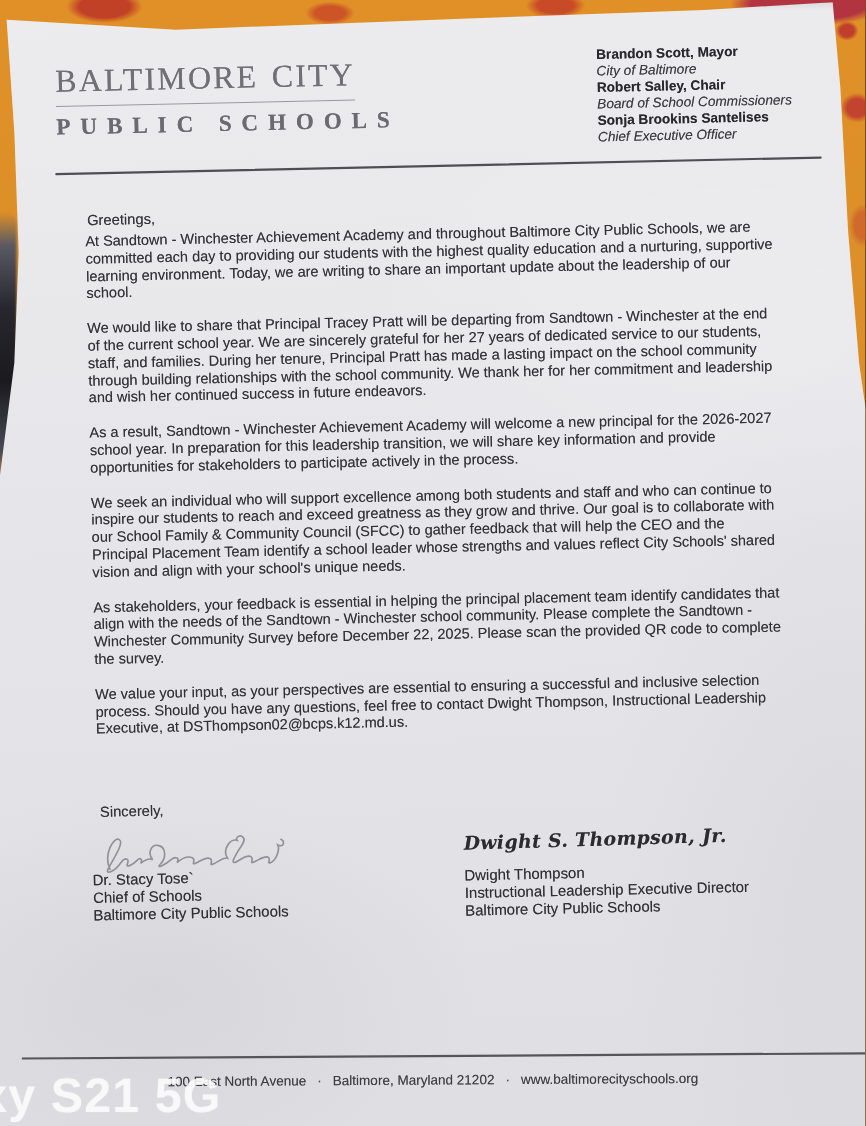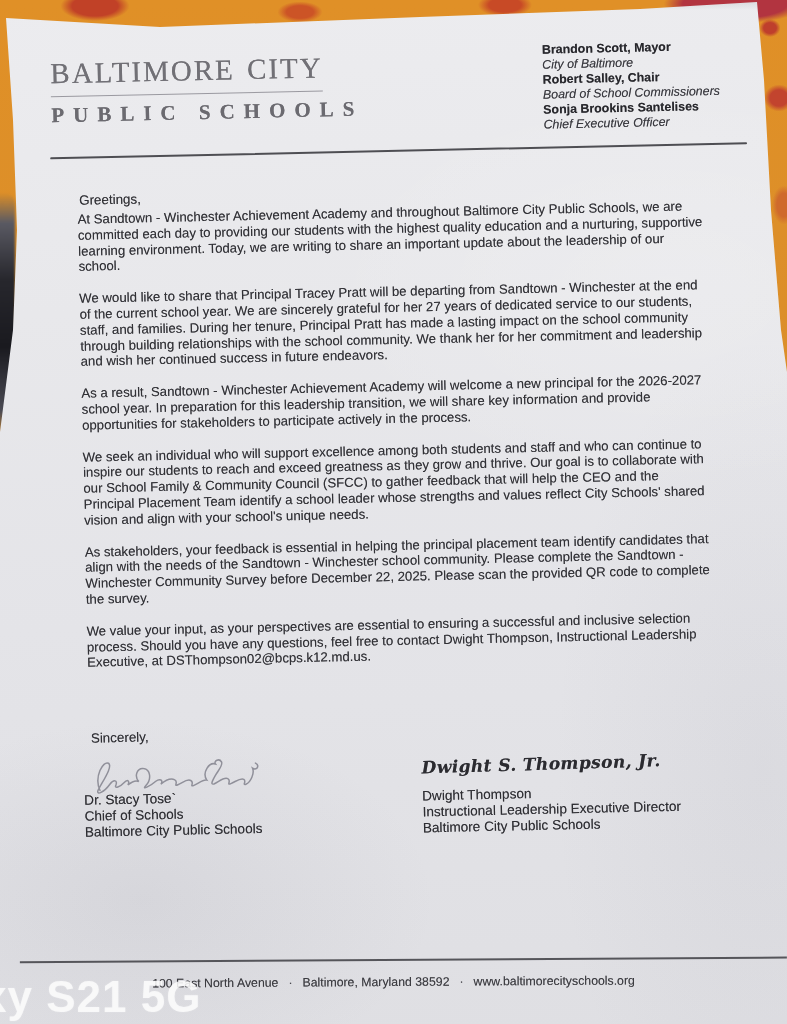--- a/index.html
+++ b/index.html
@@ -151,18 +151,18 @@
       <div>Dwight Thompson</div>
       <div>Instructional Leadership Executive Director</div>
       <div>Baltimore City Public Schools</div>
     </div>
 
   </div>
 
   <div class="footerlayer">
     <div class="rule-bottom"></div>
     <div class="footline">
-      <span>100 East North Avenue</span><span class="dot">·</span><span>Baltimore, Maryland 38592</span><span class="dot">·</span><span>www.baltimorecityschools.org</span>
+      <span>100 East North Avenue</span><span class="dot">·</span><span>Baltimore, Maryland 21202</span><span class="dot">·</span><span>www.baltimorecityschools.org</span>
     </div>
   </div>
 
   <div class="watermark">xy S21 5G</div>
 </div>
 
 </body></html>

